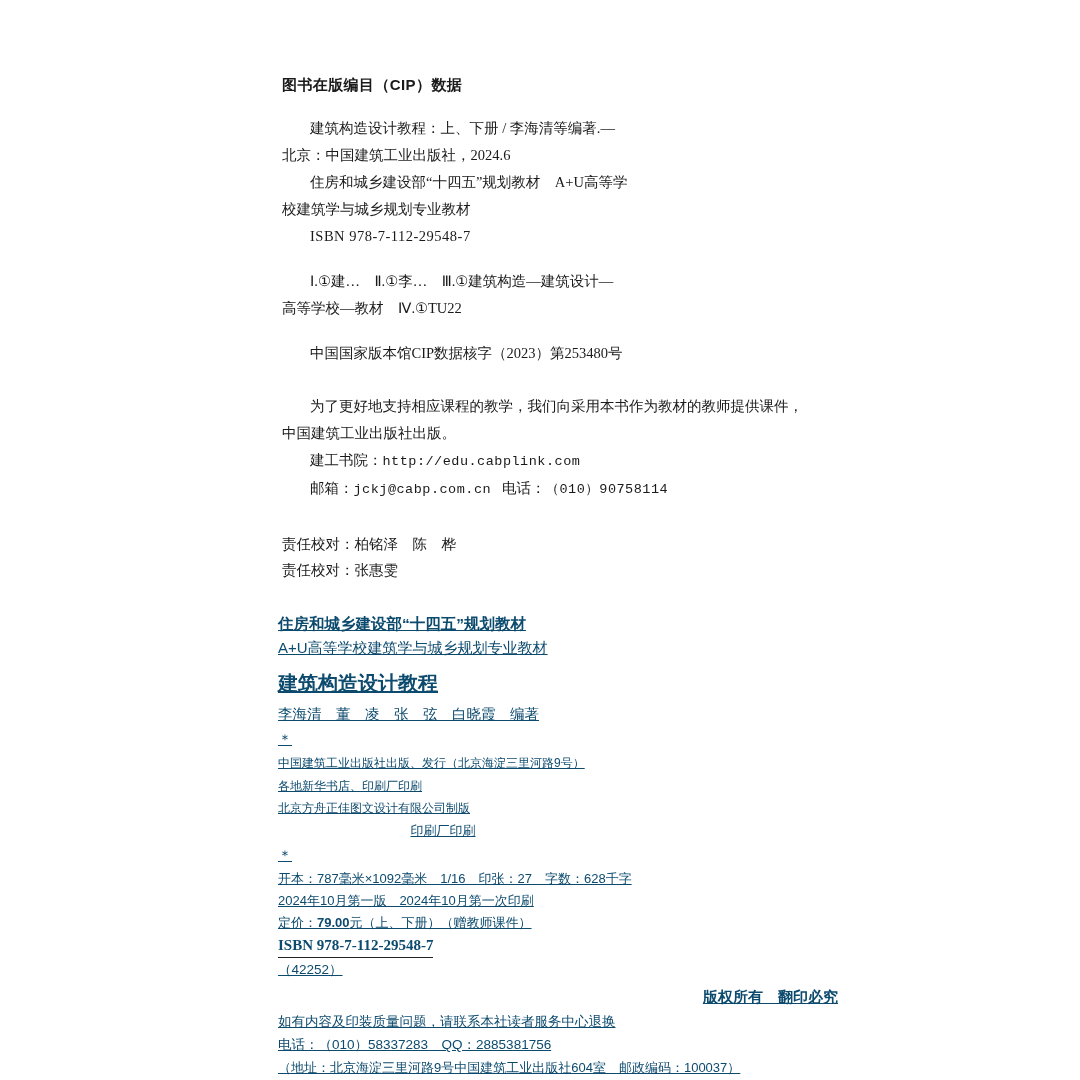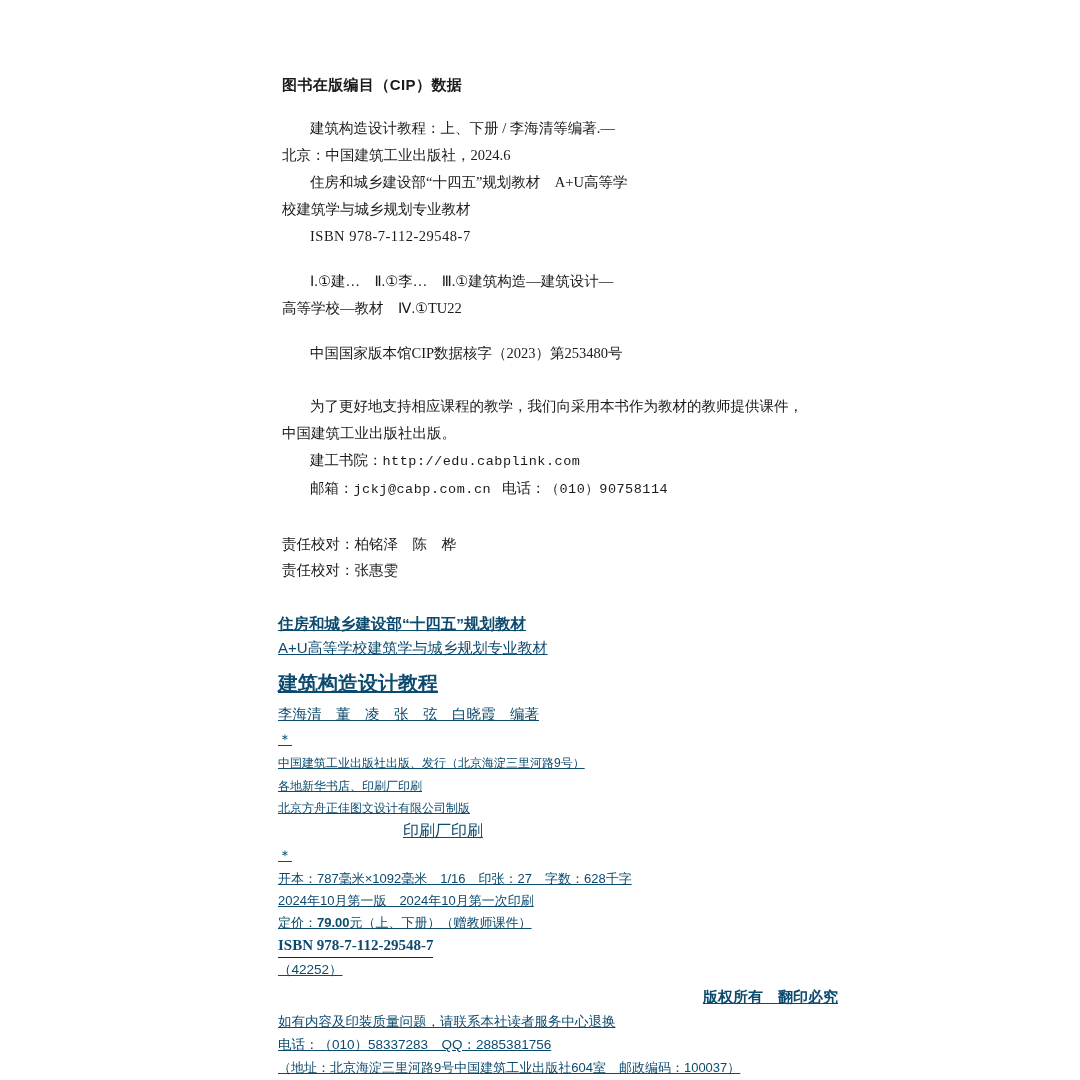--- a/index.html
+++ b/index.html
@@ -98,21 +98,21 @@
     line-height: 18px;
     margin: 2px 0 4px 0;
   }
   .col-line {
     font-size: 12px;
     line-height: 22.5px;
   }
   .col-center {
     text-align: center;
     width: 330px;
-    font-size: 16px;
+    font-size: 13px;
     line-height: 22.5px;
   }
   .col-star-2 {
     font-size: 14px;
     line-height: 20px;
     margin: 3px 0 3px 0;
   }
   .col-small {
     font-size: 13px;
     line-height: 22px;

